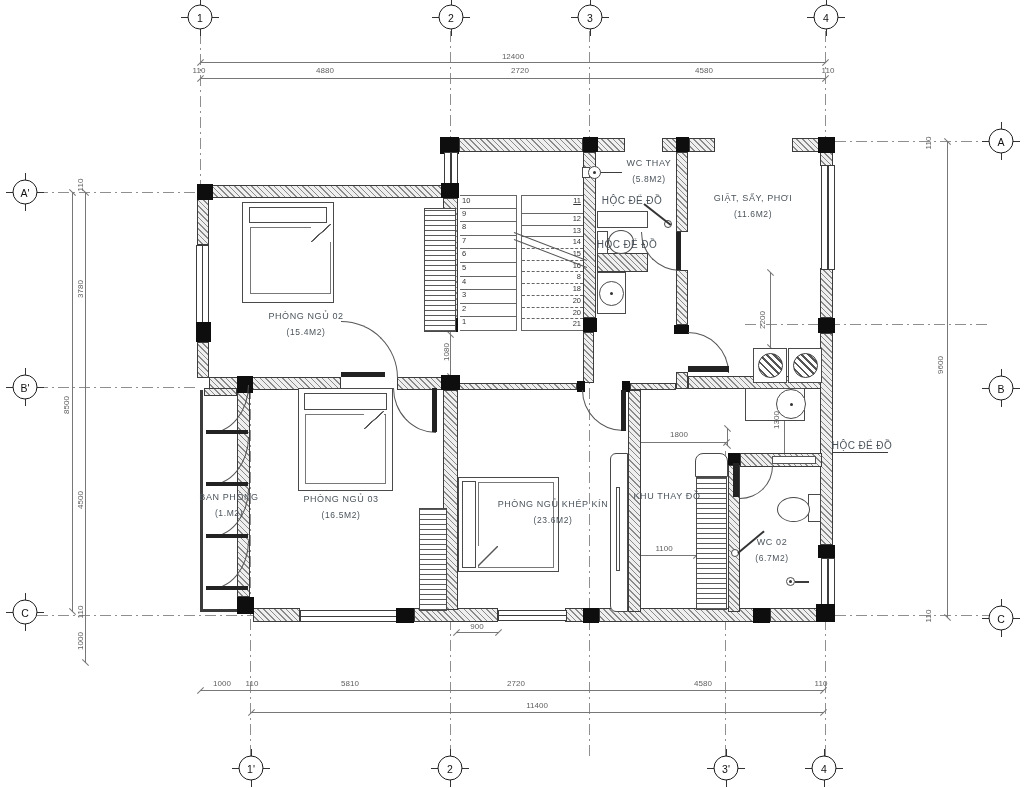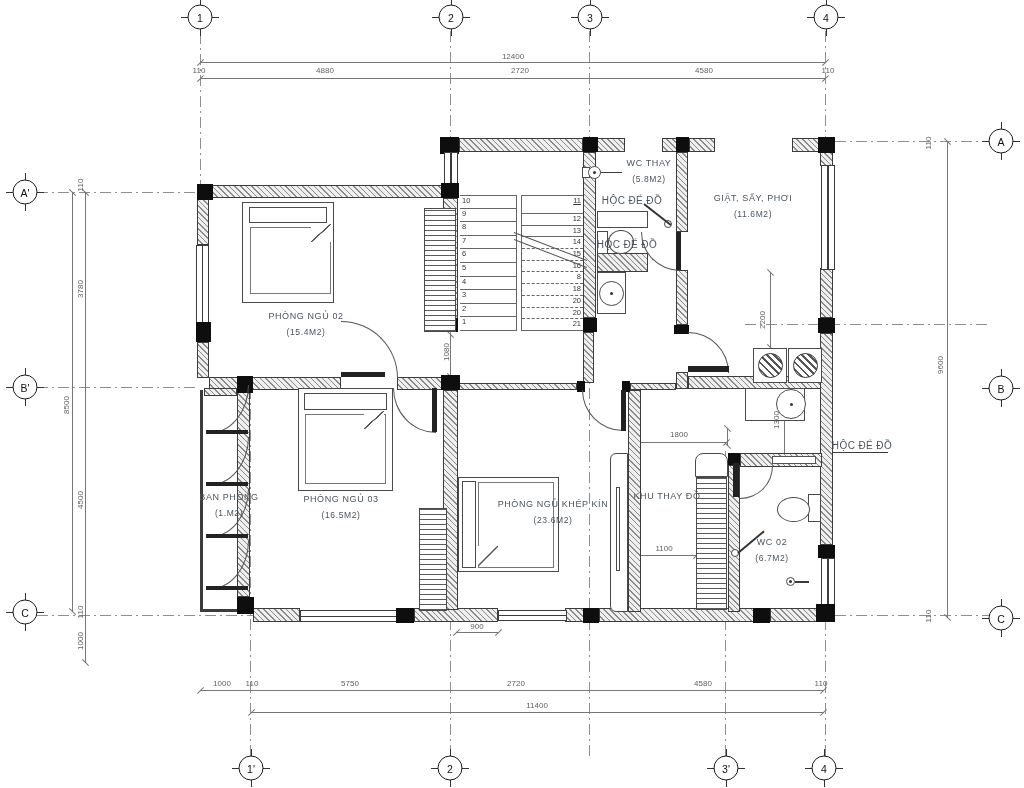--- a/index.html
+++ b/index.html
@@ -286,21 +286,21 @@
     <div class="store-label" style="left: 627px; top: 244px;">HỘC ĐỂ ĐỒ</div>
     <div class="store-label" style="left: 862px; top: 445px;">HỘC ĐỂ ĐỒ</div>
     <div class="dim-label" style="left: 513px; top: 56px;">12400</div>
     <div class="dim-label" style="left: 199px; top: 70px;">110</div>
     <div class="dim-label" style="left: 325px; top: 70px;">4880</div>
     <div class="dim-label" style="left: 520px; top: 70px;">2720</div>
     <div class="dim-label" style="left: 704px; top: 70px;">4580</div>
     <div class="dim-label" style="left: 828px; top: 70px;">110</div>
     <div class="dim-label" style="left: 222px; top: 683px;">1000</div>
     <div class="dim-label" style="left: 252px; top: 683px;">110</div>
-    <div class="dim-label" style="left: 350px; top: 683px;">5750</div>
+    <div class="dim-label" style="left: 350px; top: 683px;">5810</div>
     <div class="dim-label" style="left: 516px; top: 683px;">2720</div>
     <div class="dim-label" style="left: 703px; top: 683px;">4580</div>
     <div class="dim-label" style="left: 821px; top: 683px;">110</div>
     <div class="dim-label" style="left: 537px; top: 705px;">11400</div>
     <div class="dim-label rot" style="left: 66px; top: 405px;">8500</div>
     <div class="dim-label rot" style="left: 80px; top: 185px;">110</div>
     <div class="dim-label rot" style="left: 80px; top: 289px;">3780</div>
     <div class="dim-label rot" style="left: 80px; top: 500px;">4500</div>
     <div class="dim-label rot" style="left: 80px; top: 612px;">110</div>
     <div class="dim-label rot" style="left: 80px; top: 641px;">1000</div>

